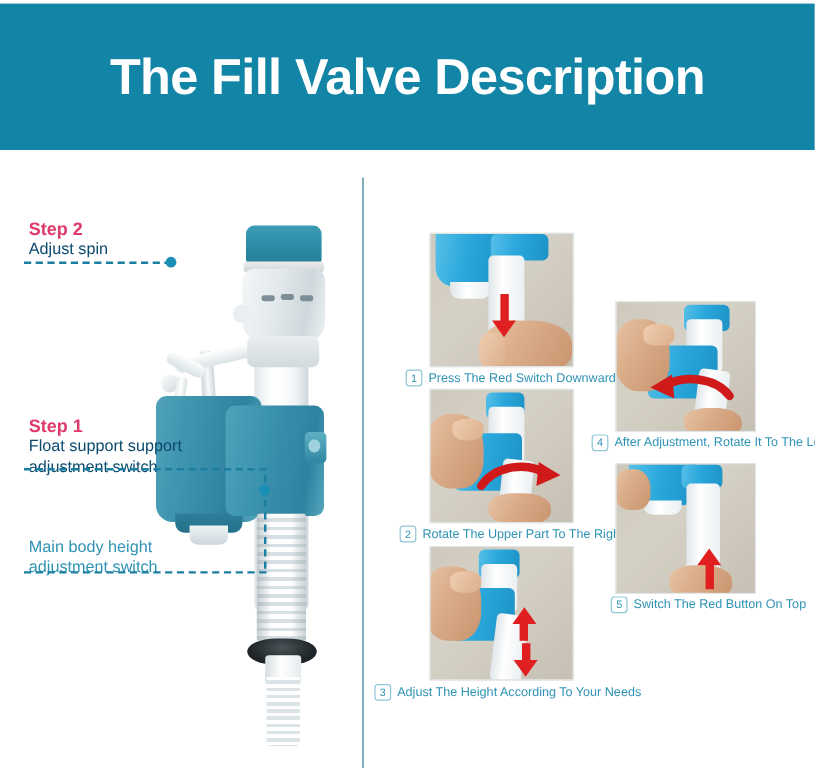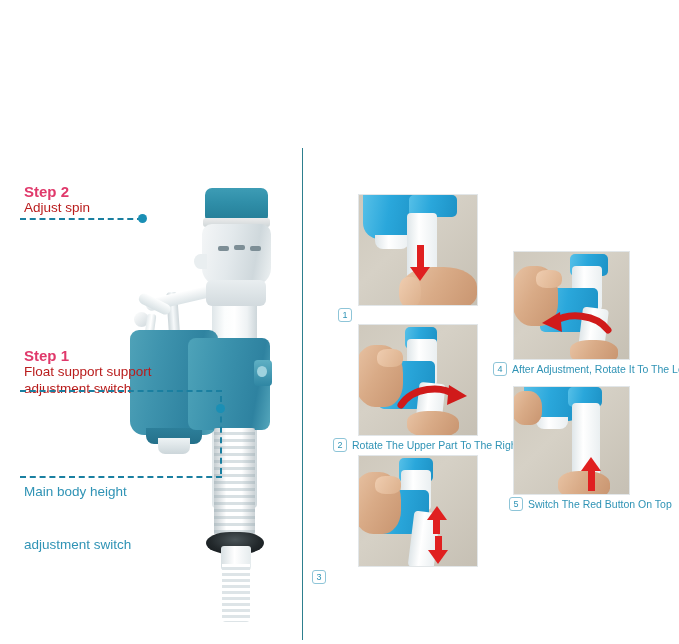--- a/index.html
+++ b/index.html
@@ -37,26 +37,26 @@
   .left-panel{position:absolute;left:0;top:128px;width:302px;height:516px;}
 
   .lbl{position:absolute;}
   .step-tag{
     color:#e0396b;
     font-size:15px;font-weight:bold;
     line-height:1.15;
     white-space:nowrap;
   }
   .lbl-text{
-    color:#b91c1c;
+    color:#0c4a6e;
     font-size:13.5px;
     line-height:1.25;
     white-space:nowrap;
   }
-  .lbl-text.light{color:#2f93b5;margin-top:36px;}
+  .lbl-text.light{color:#2f93b5;}
 
   .label-step2{left:24px;top:55px;}
   .label-step1{left:24px;top:219px;}
   .label-main{left:24px;top:320px;}
 
   
   .dash-h{
     position:absolute;height:0;
     border-top:2px dashed #1a7fa0;
   }
@@ -307,20 +307,23 @@
 
   .card5{left:211px;top:258px;}
   .card5 .photo{width:115px;height:107px;}
   .cap5{left:207px;top:369px;}
 </style>
 </head>
 <body>
 
 <div class="page">
 
+  <div class="banner">
+    <div class="banner-title">The Fill Valve Description</div>
+  </div>
 
   <div class="divider"></div>
 
   <div class="left-panel">
 
     <div class="valve">
       <div class="arm-link"></div>
       <div class="arm"></div>
       <div class="arm2"></div>
       <div class="arm-pivot"></div>
@@ -385,20 +388,21 @@
         <div class="ph-valve-white" style="left:16px;top:40px;width:34px;height:14px;border-radius:0 0 8px 8px;"></div>
         <div class="ph-valve-white" style="left:48px;top:18px;width:30px;height:92px;"></div>
         <div class="ph-hand" style="left:44px;top:72px;width:74px;height:44px;"></div>
         <div class="ph-finger" style="left:40px;top:82px;width:22px;height:30px;"></div>
         <div class="ar-stem" style="left:58px;top:50px;width:7px;height:24px;"></div>
         <div class="ar-head-d" style="left:51px;top:72px;"></div>
       </div>
     </div>
     <div class="caption cap1">
       <span class="capnum">1</span>
+      <span>Press The Red Switch Downward</span>
     </div>
 
     <div class="photo-card card2">
       <div class="photo">
         <div class="ph-wall"></div>
         <div class="ph-valve-blue" style="left:46px;top:2px;width:32px;height:22px;"></div>
         <div class="ph-valve-white" style="left:48px;top:14px;width:30px;height:46px;"></div>
         <div class="ph-valve-blue" style="left:20px;top:36px;width:56px;height:48px;"></div>
         <div class="ph-valve-white" style="left:58px;top:58px;width:26px;height:50px;transform:rotate(6deg);"></div>
         <div class="ph-hand" style="left:-4px;top:20px;width:48px;height:62px;"></div>
@@ -425,20 +429,21 @@
         <div class="ph-hand" style="left:-6px;top:16px;width:48px;height:62px;"></div>
         <div class="ph-finger" style="left:16px;top:20px;width:26px;height:18px;"></div>
         <div class="ar-head-u" style="left:68px;top:50px;"></div>
         <div class="ar-stem" style="left:74px;top:62px;width:7px;height:16px;"></div>
         <div class="ar-stem" style="left:76px;top:80px;width:7px;height:16px;"></div>
         <div class="ar-head-d" style="left:69px;top:94px;"></div>
       </div>
     </div>
     <div class="caption cap3">
       <span class="capnum">3</span>
+      <span>Adjust The Height According To Your Needs</span>
     </div>
 
     <div class="photo-card card4">
       <div class="photo">
         <div class="ph-wall"></div>
         <div class="ph-valve-blue" style="left:56px;top:2px;width:38px;height:22px;"></div>
         <div class="ph-valve-white" style="left:58px;top:14px;width:30px;height:44px;"></div>
         <div class="ph-valve-blue" style="left:26px;top:36px;width:58px;height:44px;"></div>
         <div class="ph-valve-white" style="left:66px;top:56px;width:26px;height:50px;transform:rotate(7deg);"></div>
         <div class="ph-hand" style="left:-2px;top:14px;width:46px;height:60px;"></div>

